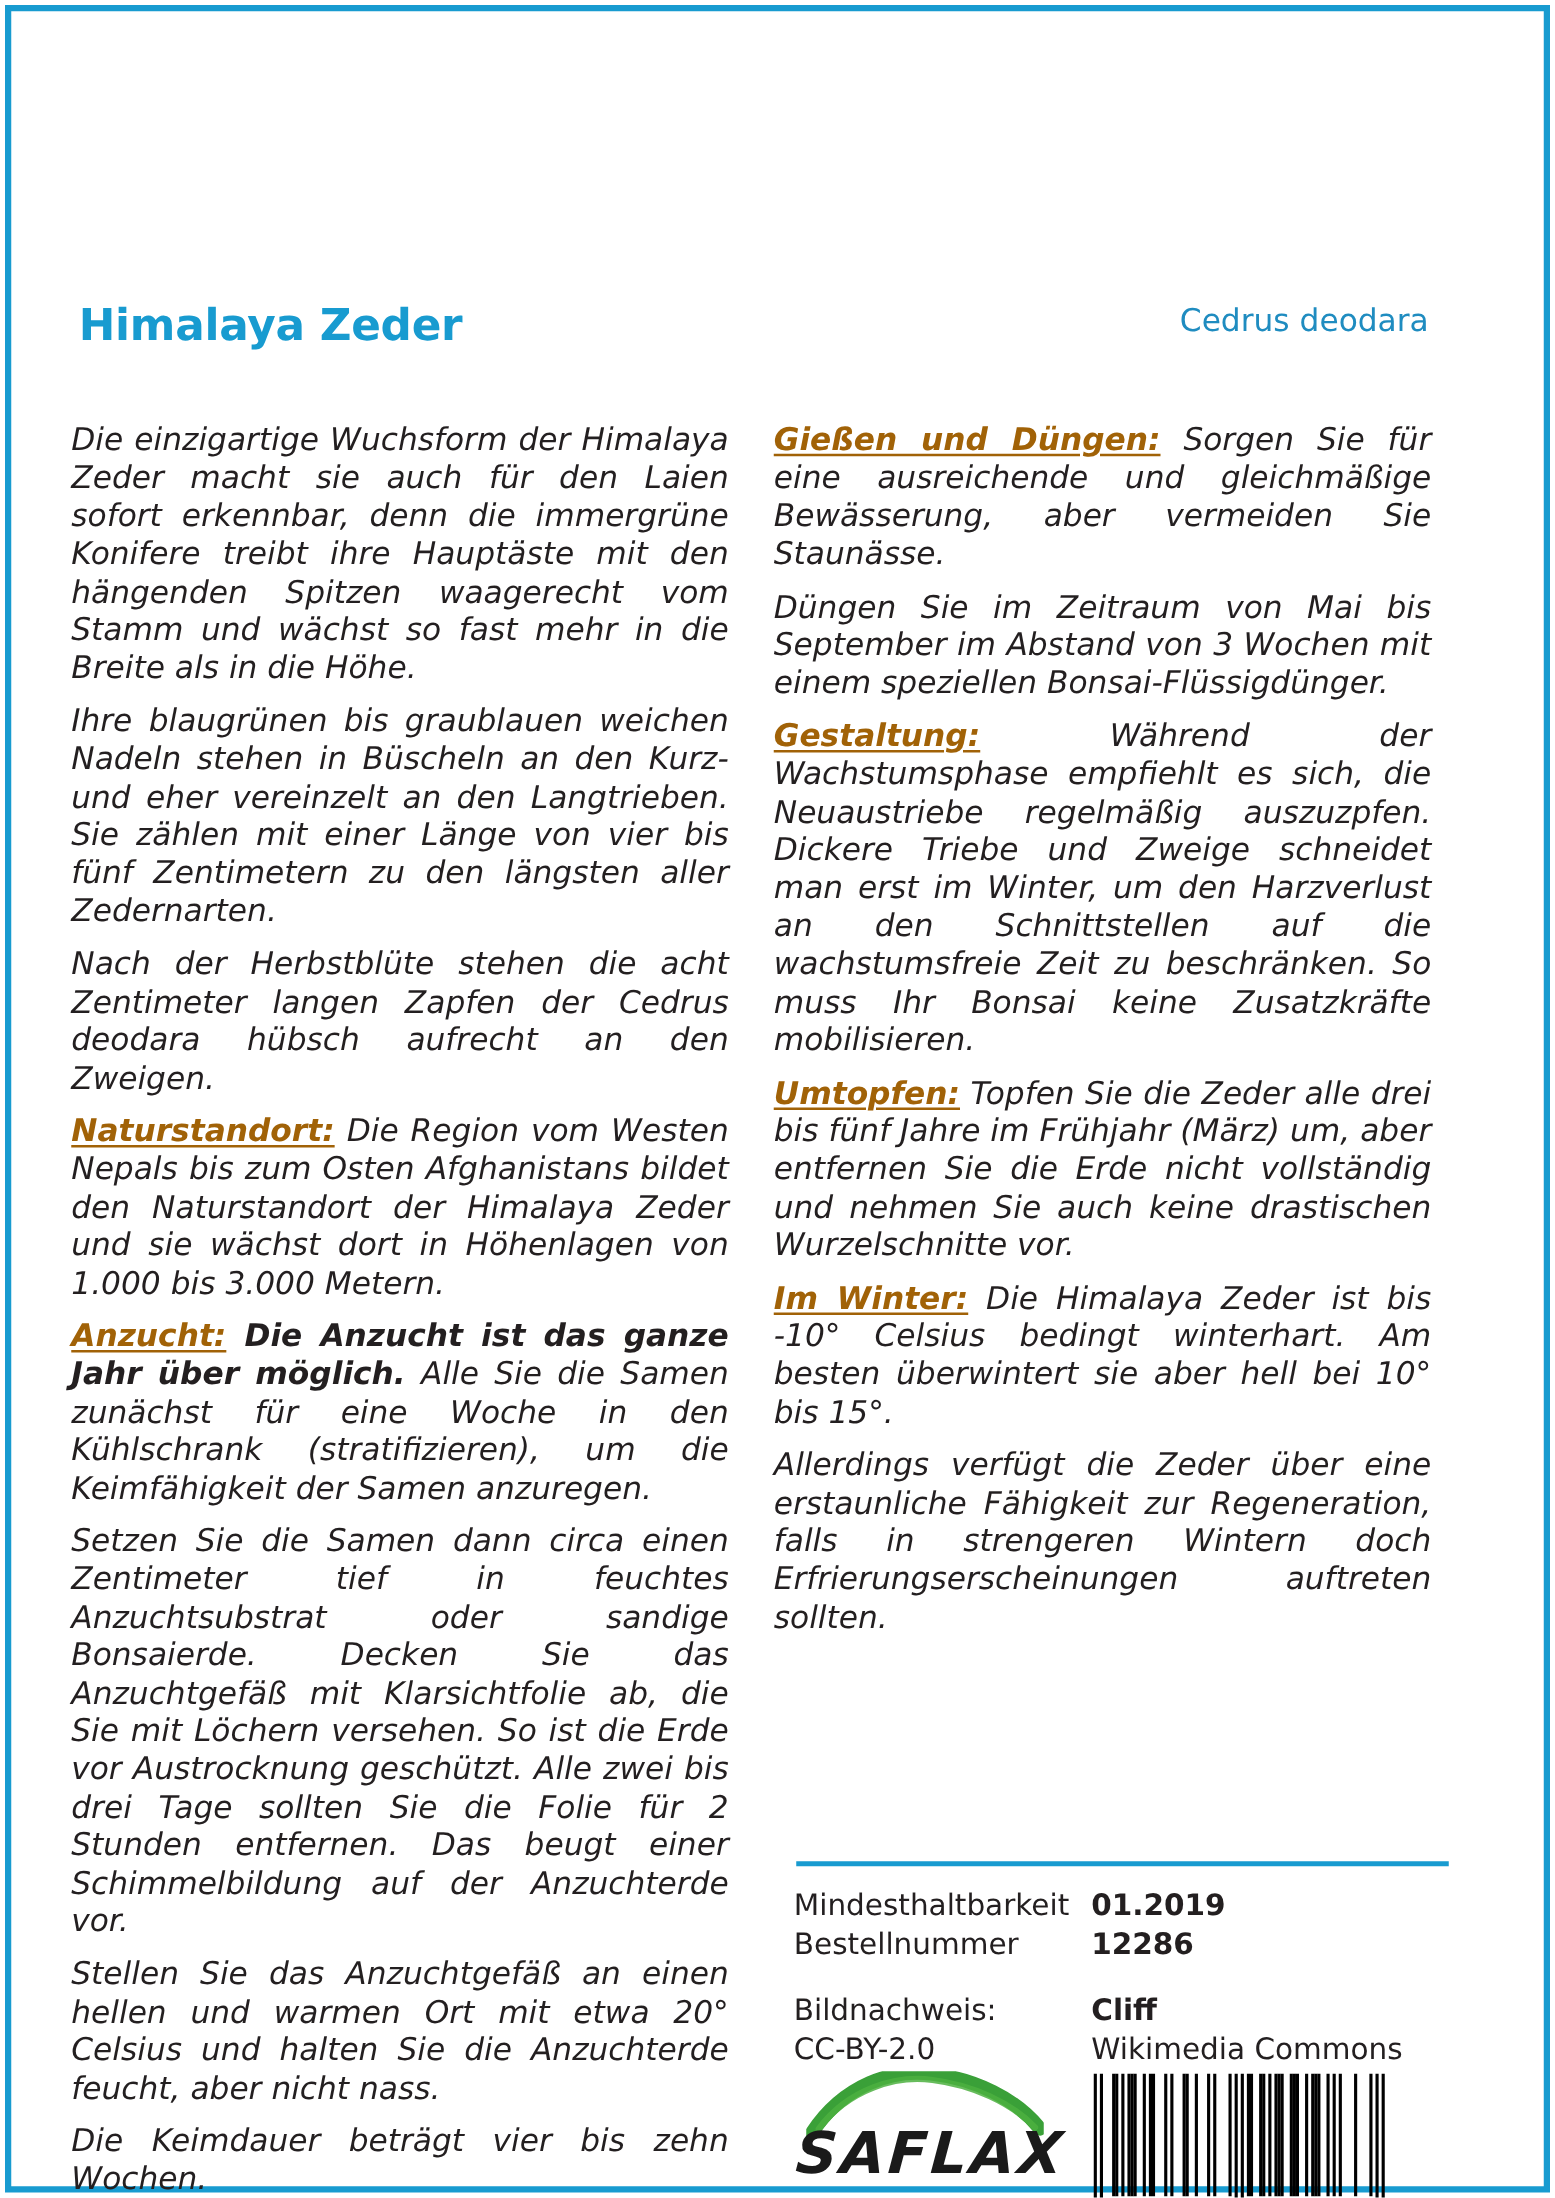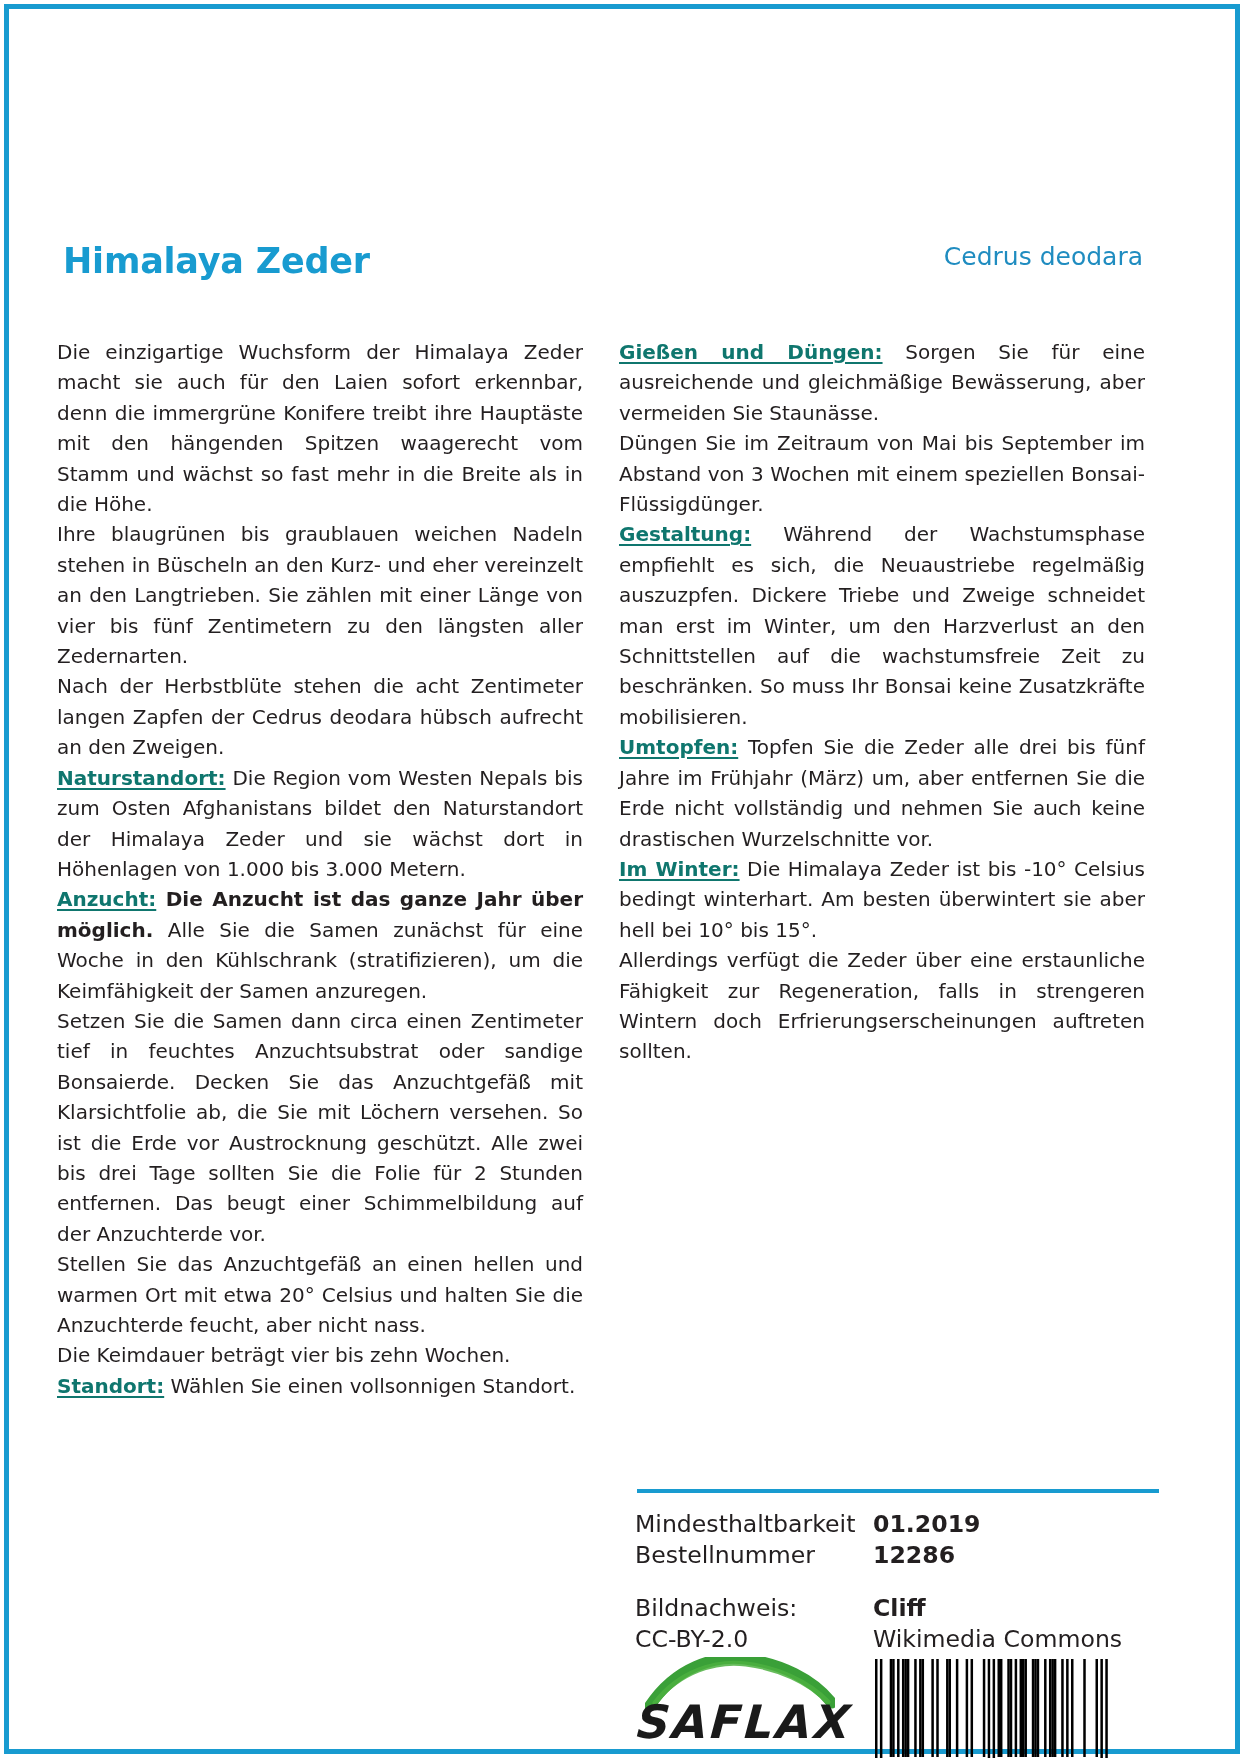--- a/index.html
+++ b/index.html
@@ -60,31 +60,32 @@
   }
   .col {
     width: 526px;
     position: relative;
   }
   .col-left { }
   .col-right { }
 
   p.body {
     margin: 0 0 0 0;
-    font-size: 20px;
+    font-size: 25px;
     line-height: 30.4px;
     text-align: justify;
     text-justify: inter-word;
     color: #231f20;
     hyphens: manual;
-  }
-  p.body + p.body { margin-top: 0; }
+    font-style: italic;
+  }
+  p.body + p.body { margin-top: 12px; }
 
   .hl {
-    color: #0f766e;
+    color: #a16207;
     font-weight: 700;
     text-decoration: underline;
     text-decoration-thickness: 2px;
     text-underline-offset: 3px;
   }
   .bold { font-weight: 700; color: #231f20; }
 
   
   .footer-block {
     position: absolute;

